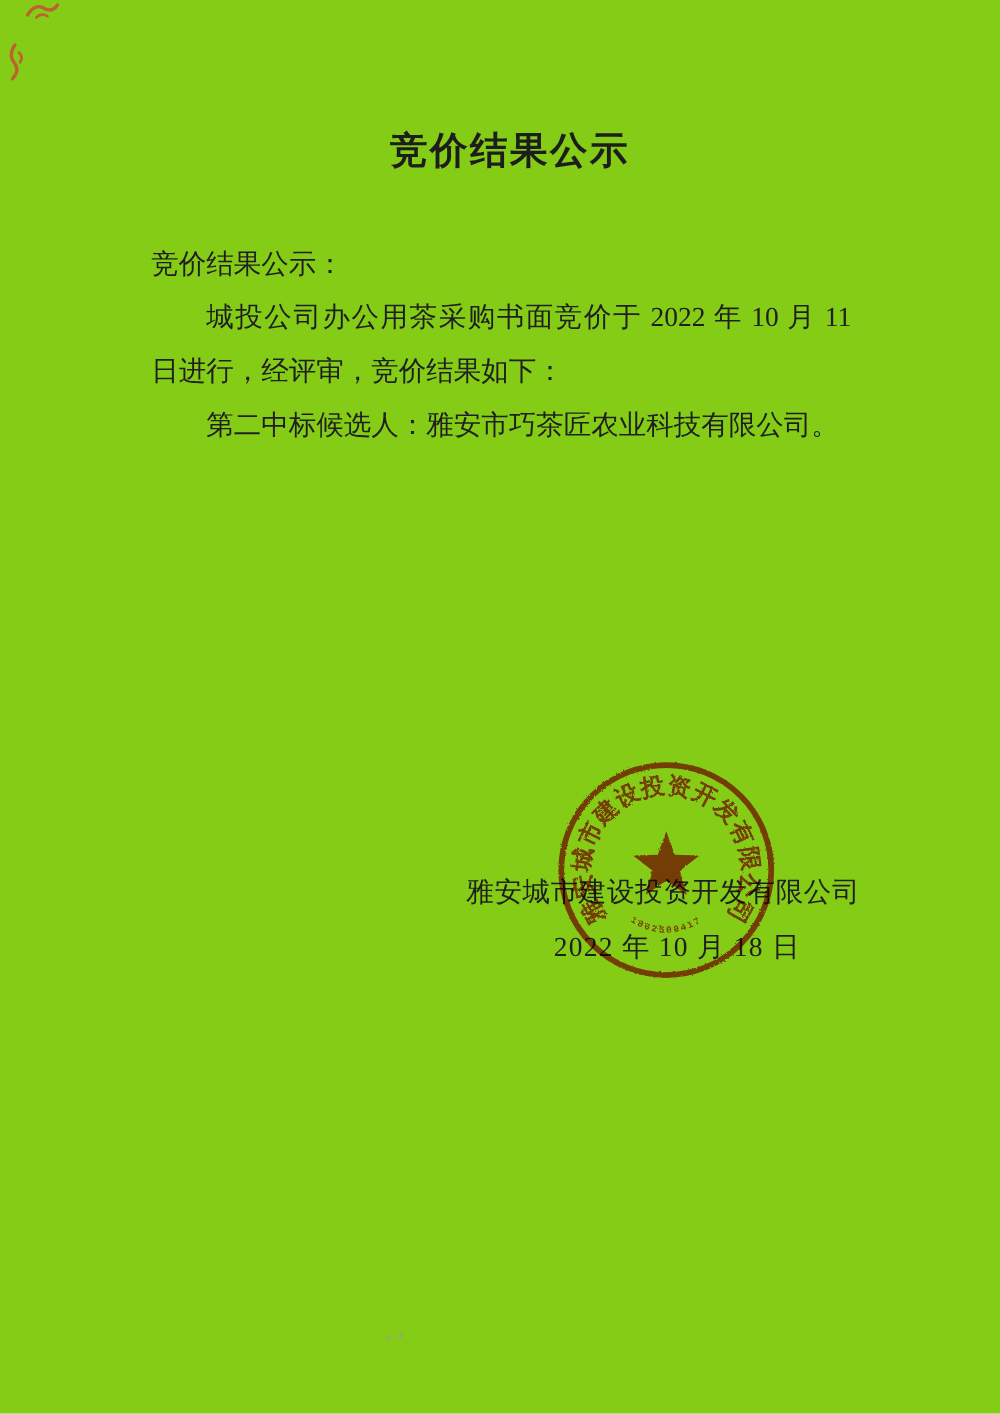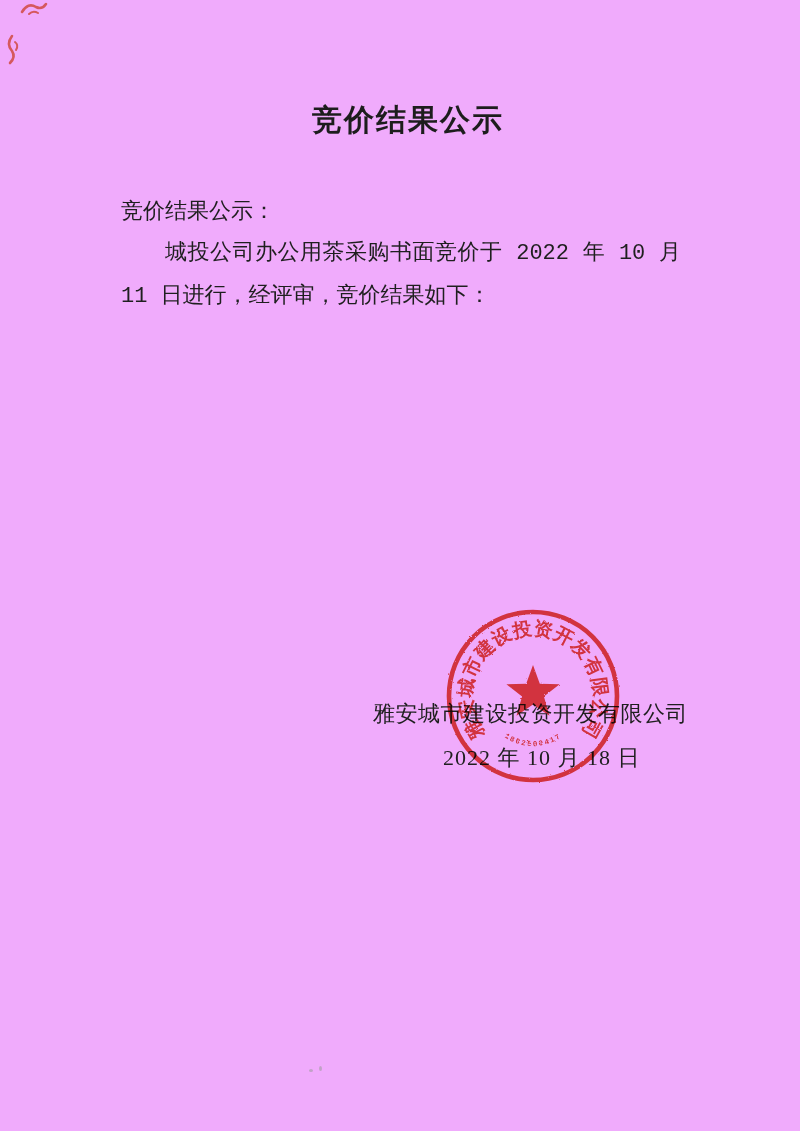--- a/index.html
+++ b/index.html
@@ -4,21 +4,21 @@
 <style>
   html, body {
     margin: 0;
     padding: 0;
     background: #ffffff;
   }
   .page {
     position: relative;
     width: 800px;
     height: 1131px;
-    background: #f0abfc;
+    background: #84cc16;
     overflow: hidden;
     font-family: "Liberation Serif", serif;
     color: #222222;
   }
 
   
   .doc-title {
     position: absolute;
     top: 100px;
     left: 0;
@@ -43,21 +43,20 @@
     line-height: 43px;
     text-align: justify;
     color: #1f1f1f;
   }
   .content p {
     margin: 0;
     padding: 0;
   }
   .content p.indent {
     text-indent: 2em;
-    font-family: Liberation Mono, monospace;
   }
 
   
   .sig-company {
     position: absolute;
     top: 699px;
     right: 112px;
     font-size: 22px;
     letter-spacing: 0.5px;
     color: #1f1f1f;
@@ -114,20 +113,21 @@
     <path d="M27 14 Q31 10 36 13" stroke="#cf4436" stroke-width="2" fill="none" stroke-linecap="round"></path>
     <path d="M10 36 Q4 44 10 51 Q14 57 8 63" stroke="#cf4436" stroke-width="2.6" fill="none" stroke-linecap="round"></path>
     <path d="M13 42 Q17 45 14 50" stroke="#cf4436" stroke-width="2" fill="none" stroke-linecap="round"></path>
   </svg>
 
   <h1 class="doc-title">竞价结果公示</h1>
 
   <div class="content">
     <p>竞价结果公示：</p>
     <p class="indent">城投公司办公用茶采购书面竞价于 2022 年 10 月 11 日进行，经评审，竞价结果如下：</p>
+    <p class="indent">第二中标候选人：雅安市巧茶匠农业科技有限公司。</p>
   </div>
 
   <div class="sig-company">雅安城市建设投资开发有限公司</div>
   <div class="sig-date">2022 年 10 月 18 日</div>
 
   <svg class="seal" viewBox="0 0 174 174" xmlns="http://www.w3.org/2000/svg">
     <defs>
       <path id="sealTextArc" d="M 37 122 A 61 61 0 1 1 137 122" fill="none"></path>
       <path id="sealCodeArc" d="M 58.3 128 A 50 50 0 0 0 115.7 128" fill="none"></path>
       <filter id="stampRough" x="-5%" y="-5%" width="110%" height="110%">

